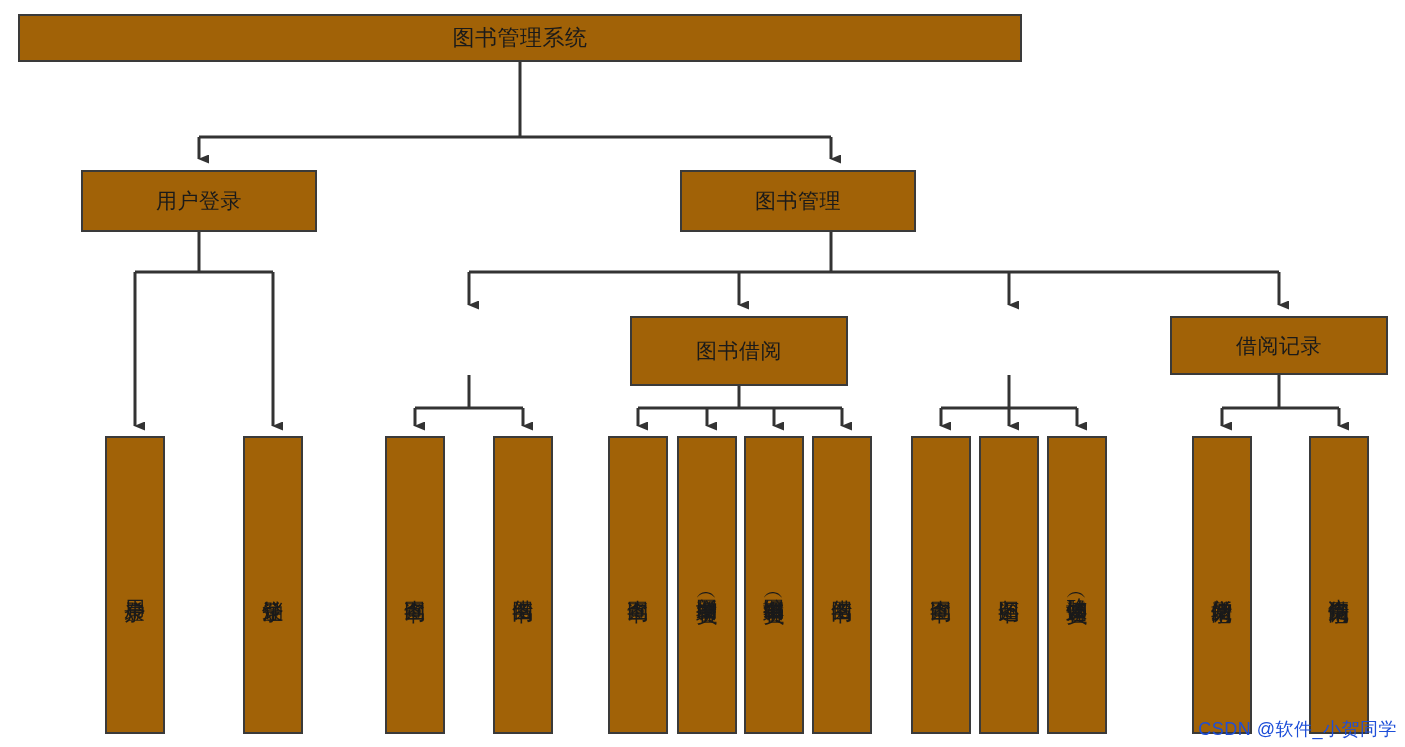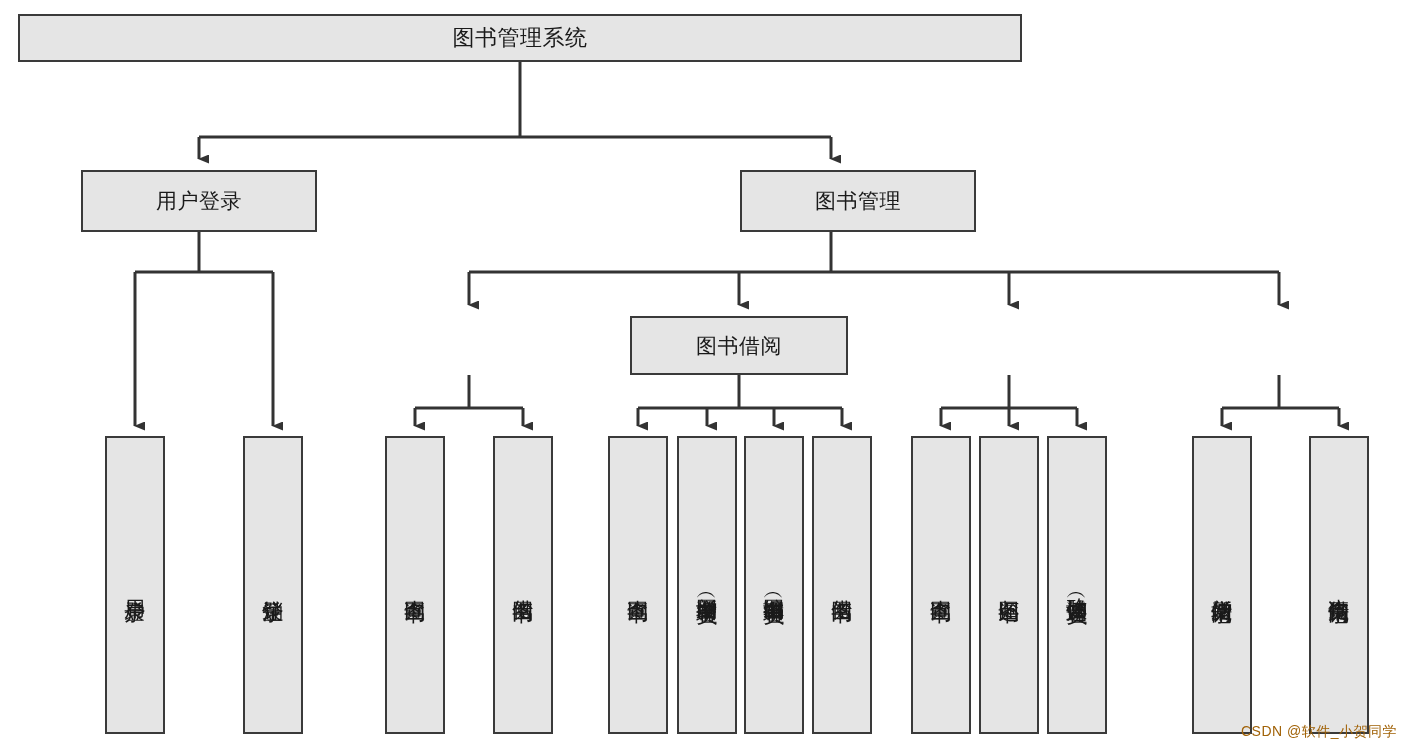--- a/index.html
+++ b/index.html
@@ -21,21 +21,21 @@
   #diagram-svg {
     position: absolute;
     left: 0;
     top: 0;
     width: 1405px;
     height: 747px;
   }
   .node-box {
     position: absolute;
     box-sizing: border-box;
-    background: #e5e5e5;
+    background: #a16207;
     border: 2px solid #3a3a3a;
     display: flex;
     align-items: center;
     justify-content: center;
     overflow: hidden;
   }
   .node-label-h {
     font-size: 21px;
     line-height: 1.2;
     color: #1a1a1a;
@@ -53,22 +53,22 @@
     letter-spacing: 1px;
     white-space: nowrap;
   }
   .root-label {
     font-size: 22px;
   }
   #watermark {
     position: absolute;
     right: 8px;
     bottom: 6px;
-    font-size: 14px;
-    color: #a16207;
+    font-size: 18px;
+    color: #1d4ed8;
     letter-spacing: 0.5px;
     white-space: nowrap;
     pointer-events: none;
   }
 </style>
 </head>
 <body>
 
 <div id="canvas">
 
@@ -125,30 +125,33 @@
   </svg>
 
   <div class="node-box" style="left:18px; top:14px; width:1004px; height:48px;">
     <span class="node-label-h root-label">图书管理系统</span>
   </div>
 
   <div class="node-box" style="left:81px; top:170px; width:236px; height:62px;">
     <span class="node-label-h">用户登录</span>
   </div>
 
-  <div class="node-box" style="left:740px; top:170px; width:236px; height:62px;">
+  <div class="node-box" style="left:680px; top:170px; width:236px; height:62px;">
     <span class="node-label-h">图书管理</span>
   </div>
 
 
-  <div class="node-box" style="left:630px; top:316px; width:218px; height:59px;">
+  <div class="node-box" style="left:630px; top:316px; width:218px; height:70px;">
     <span class="node-label-h">图书借阅</span>
   </div>
 
 
+  <div class="node-box" style="left:1170px; top:316px; width:218px; height:59px;">
+    <span class="node-label-h">借阅记录</span>
+  </div>
 
   <div class="node-box" style="left:105px; top:436px; width:60px; height:298px;">
     <span class="node-label-v">用户登录</span>
   </div>
 
   <div class="node-box" style="left:243px; top:436px; width:60px; height:298px;">
     <span class="node-label-v">注销登录</span>
   </div>
 
   <div class="node-box" style="left:385px; top:436px; width:60px; height:298px;">

